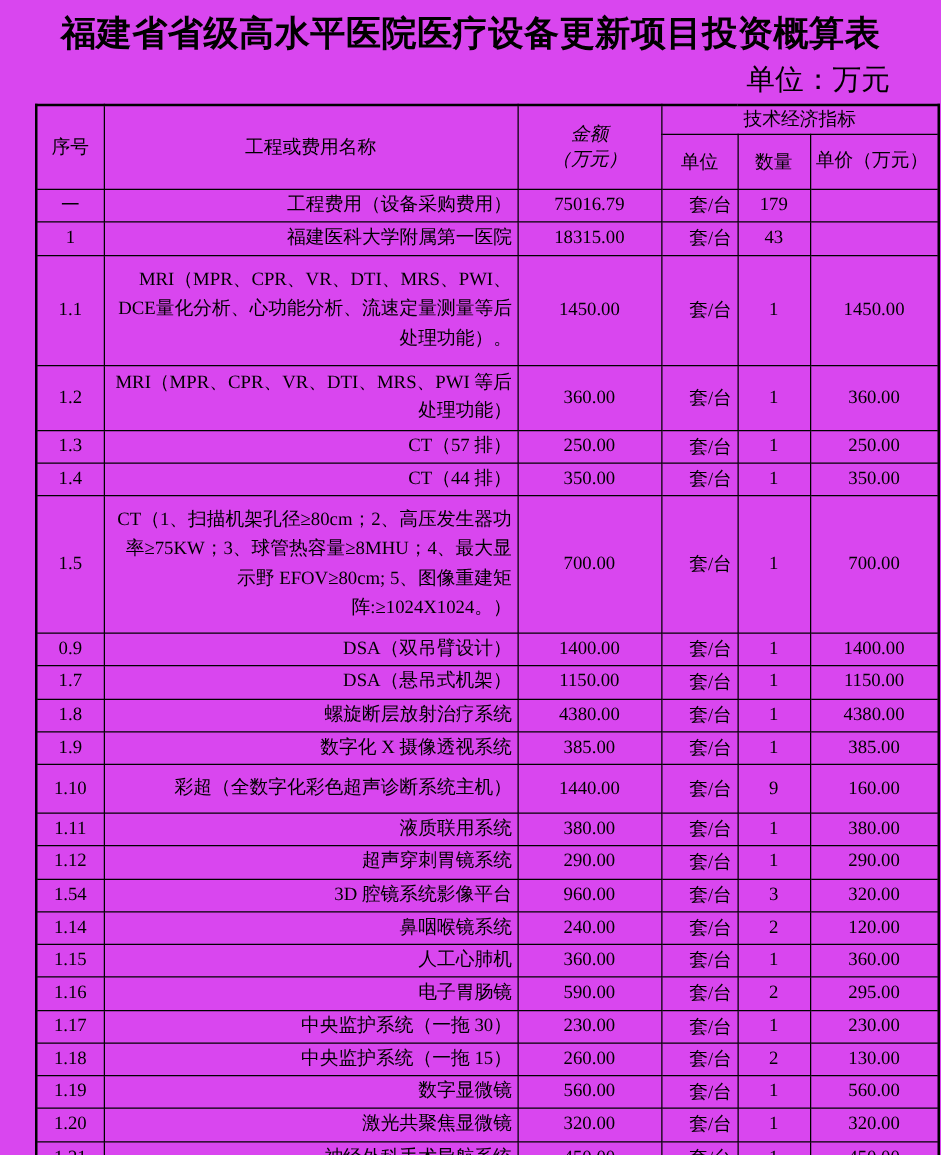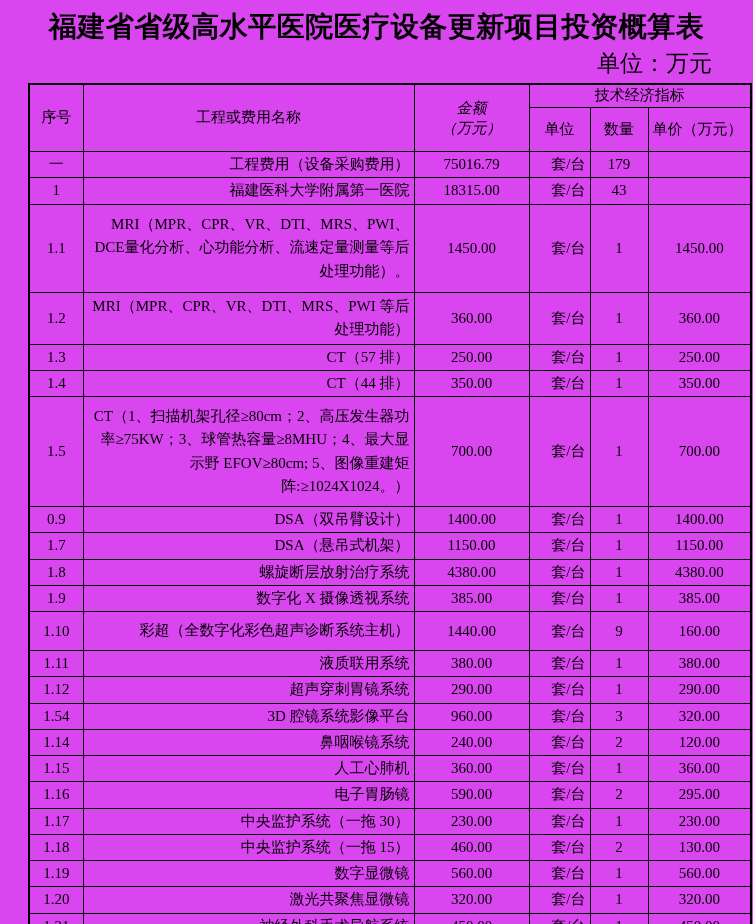--- a/index.html
+++ b/index.html
@@ -249,21 +249,21 @@
           <td class="col-no">1.17</td>
           <td class="col-name">中央监护系统（一拖 30）</td>
           <td class="col-amount">230.00</td>
           <td class="col-unit">套/台</td>
           <td class="col-qty">1</td>
           <td class="col-price">230.00</td>
         </tr>
         <tr>
           <td class="col-no">1.18</td>
           <td class="col-name">中央监护系统（一拖 15）</td>
-          <td class="col-amount">460.00</td>
+          <td class="col-amount">260.00</td>
           <td class="col-unit">套/台</td>
           <td class="col-qty">2</td>
           <td class="col-price">130.00</td>
         </tr>
         <tr>
           <td class="col-no">1.19</td>
           <td class="col-name">数字显微镜</td>
           <td class="col-amount">560.00</td>
           <td class="col-unit">套/台</td>
           <td class="col-qty">1</td>

